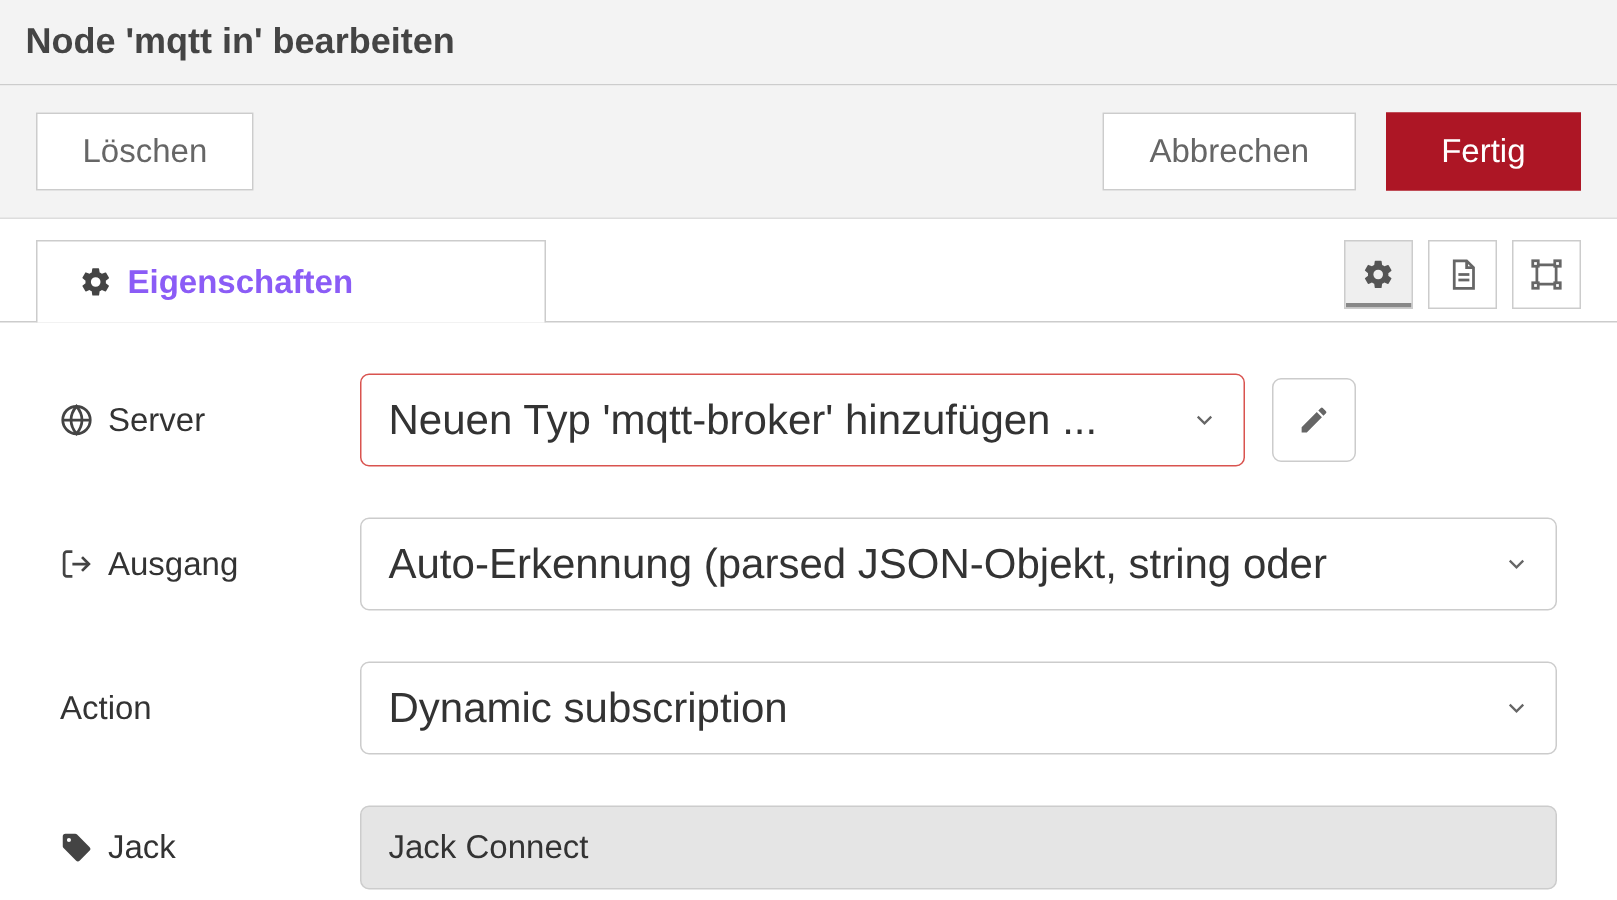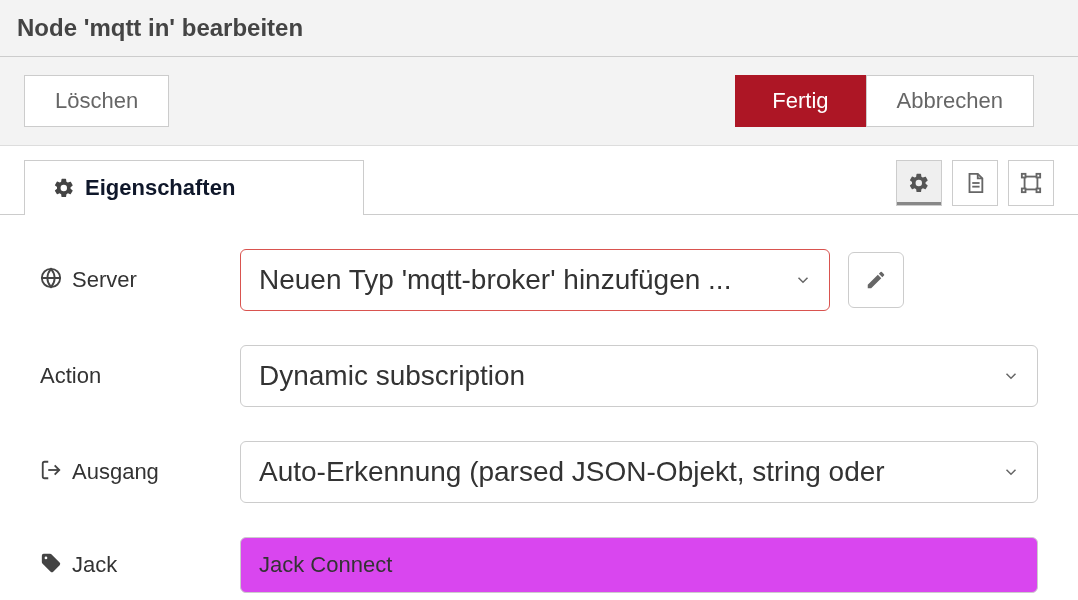--- a/index.html
+++ b/index.html
@@ -50,21 +50,21 @@
       border-bottom: 1px solid #ccc;
       background: #fff;
       position: relative;
     }
     .tab {
       border: 1px solid #ccc;
       border-bottom: none;
       padding: 14px 28px;
       font-size: 22px;
       font-weight: bold;
-      color: #0f172a;
+      color: #8b5cf6;
       background: #fff;
       display: flex;
       align-items: center;
       gap: 10px;
       margin-bottom: -1px;
       min-width: 340px;
       cursor: pointer;
     }
     .tab-icons {
       margin-left: auto;
@@ -90,34 +90,34 @@
       padding: 34px 40px;
     }
     .form-row {
       display: flex;
       align-items: center;
       margin-bottom: 34px;
     }
     .form-label {
       width: 200px;
       display: flex;
-      align-items: flex-start;
+      align-items: center;
       gap: 10px;
       font-size: 22px;
       color: #333;
     }
     .form-input {
       flex: 1;
       padding: 14px 18px;
       font-size: 22px;
       border: 1px solid #ccc;
       border-radius: 6px;
       font-family: inherit;
       color: #333;
-      background: #d946ef;
+      background: #e5e5e5;
     }
     .select-wrap {
       flex: 1;
       position: relative;
     }
     .form-select {
       width: 100%;
       padding: 14px 44px 14px 18px;
       font-size: 28px;
       border: 1px solid #ccc;
@@ -156,22 +156,22 @@
     .icon-svg { display: block; }
     .server-row .select-wrap { flex: 0 1 590px; }
   </style>
 </head>
 <body>
 
 <div class="header">Node 'mqtt in' bearbeiten</div>
 
 <div class="button-row">
   <button class="btn btn-delete">Löschen</button>
+  <button class="btn btn-cancel">Abbrechen</button>
   <button class="btn btn-done">Fertig</button>
-  <button class="btn btn-cancel">Abbrechen</button>
 </div>
 
 <div class="tabs-row">
   <div class="tab">
     <span>
       <svg class="icon-svg" width="22" height="22" viewBox="0 0 24 24" fill="#444">
           <path d="M19.14,12.94a7.14,7.14,0,0,0,.05-.94,7.14,7.14,0,0,0-.05-.94l2.11-1.65a.5.5,0,0,0,.12-.64l-2-3.46a.5.5,0,0,0-.61-.22l-2.49,1a7,7,0,0,0-1.62-.94l-.38-2.65A.5.5,0,0,0,13.77,2H9.77a.5.5,0,0,0-.5.42L8.89,5.07a7,7,0,0,0-1.62.94l-2.49-1a.5.5,0,0,0-.61.22l-2,3.46a.5.5,0,0,0,.12.64L4.4,11a7.14,7.14,0,0,0-.05.94,7.14,7.14,0,0,0,.05.94L2.29,14.53a.5.5,0,0,0-.12.64l2,3.46a.5.5,0,0,0,.61.22l2.49-1a7,7,0,0,0,1.62.94l.38,2.65a.5.5,0,0,0,.5.42h4a.5.5,0,0,0,.5-.42l.38-2.65a7,7,0,0,0,1.62-.94l2.49,1a.5.5,0,0,0,.61-.22l2-3.46a.5.5,0,0,0-.12-.64ZM11.77,15.5A3.5,3.5,0,1,1,15.27,12,3.5,3.5,0,0,1,11.77,15.5Z"></path>
         </svg>
     </span>
     <span>Eigenschaften</span>
@@ -232,56 +232,56 @@
       <span>
         <svg class="icon-svg" width="22" height="22" viewBox="0 0 24 24" fill="#666">
             <path d="M3 17.25V21h3.75l11-11.03-3.75-3.75L3 17.25zM20.71 7.04a1 1 0 0 0 0-1.41l-2.34-2.34a1 1 0 0 0-1.41 0L15.13 5.12l3.75 3.75 1.83-1.83z"></path>
           </svg>
       </span>
     </button>
   </div>
 
   <div class="form-row">
     <div class="form-label">
+      <span>
+        <svg class="icon-svg" width="22" height="22" viewBox="0 0 24 24" fill="none" stroke="#444" stroke-width="2">
+            <path d="M9 21H5a2 2 0 0 1-2-2V5a2 2 0 0 1 2-2h4"></path>
+            <polyline points="16 17 21 12 16 7"></polyline>
+            <line x1="21" y1="12" x2="9" y2="12"></line>
+          </svg>
+      </span>
+      <span>Ausgang</span>
+    </div>
+    <div class="select-wrap">
+      <div class="form-select">Auto-Erkennung (parsed JSON-Objekt, string oder</div>
+      <span class="select-chevron">
+        <svg class="icon-svg" width="18" height="18" viewBox="0 0 24 24" fill="none" stroke="#666" stroke-width="2">
+            <polyline points="6 9 12 15 18 9"></polyline>
+          </svg>
+      </span>
+    </div>
+  </div>
+
+  <div class="form-row">
+    <div class="form-label">
       <span>Action</span>
     </div>
     <div class="select-wrap">
       <div class="form-select">Dynamic subscription</div>
       <span class="select-chevron">
         <svg class="icon-svg" width="18" height="18" viewBox="0 0 24 24" fill="none" stroke="#666" stroke-width="2">
             <polyline points="6 9 12 15 18 9"></polyline>
           </svg>
       </span>
     </div>
   </div>
 
   <div class="form-row">
     <div class="form-label">
       <span>
-        <svg class="icon-svg" width="22" height="22" viewBox="0 0 24 24" fill="none" stroke="#444" stroke-width="2">
-            <path d="M9 21H5a2 2 0 0 1-2-2V5a2 2 0 0 1 2-2h4"></path>
-            <polyline points="16 17 21 12 16 7"></polyline>
-            <line x1="21" y1="12" x2="9" y2="12"></line>
-          </svg>
-      </span>
-      <span>Ausgang</span>
-    </div>
-    <div class="select-wrap">
-      <div class="form-select">Auto-Erkennung (parsed JSON-Objekt, string oder</div>
-      <span class="select-chevron">
-        <svg class="icon-svg" width="18" height="18" viewBox="0 0 24 24" fill="none" stroke="#666" stroke-width="2">
-            <polyline points="6 9 12 15 18 9"></polyline>
-          </svg>
-      </span>
-    </div>
-  </div>
-
-  <div class="form-row">
-    <div class="form-label">
-      <span>
         <svg class="icon-svg" width="22" height="22" viewBox="0 0 24 24" fill="#444">
             <path d="M21.41 11.58l-9-9A2 2 0 0 0 11 2H4a2 2 0 0 0-2 2v7a2 2 0 0 0 .59 1.42l9 9a2 2 0 0 0 2.83 0l7-7a2 2 0 0 0-.01-2.84zM6.5 8A1.5 1.5 0 1 1 8 6.5 1.5 1.5 0 0 1 6.5 8z"></path>
           </svg>
       </span>
       <span>Jack</span>
     </div>
     <input class="form-input" type="text" value="Jack Connect" style="">
   </div>
 
 </div>

